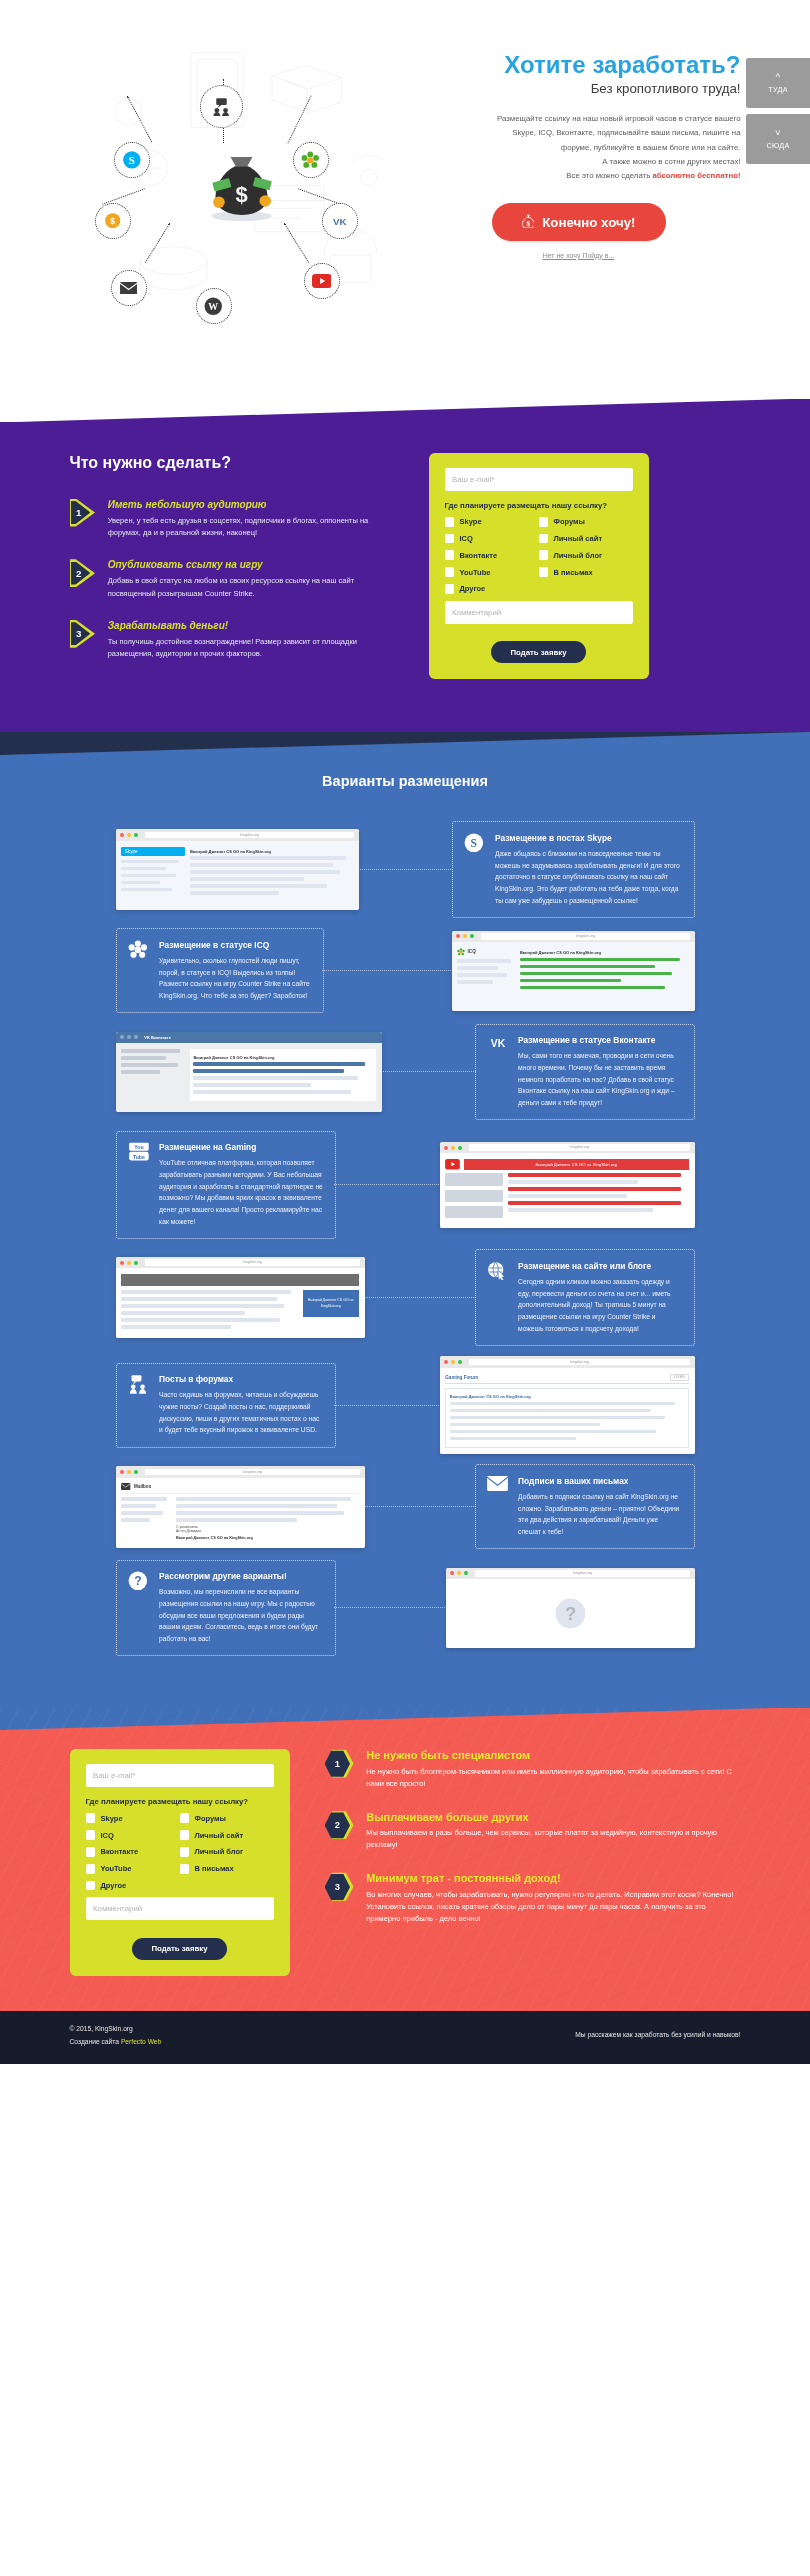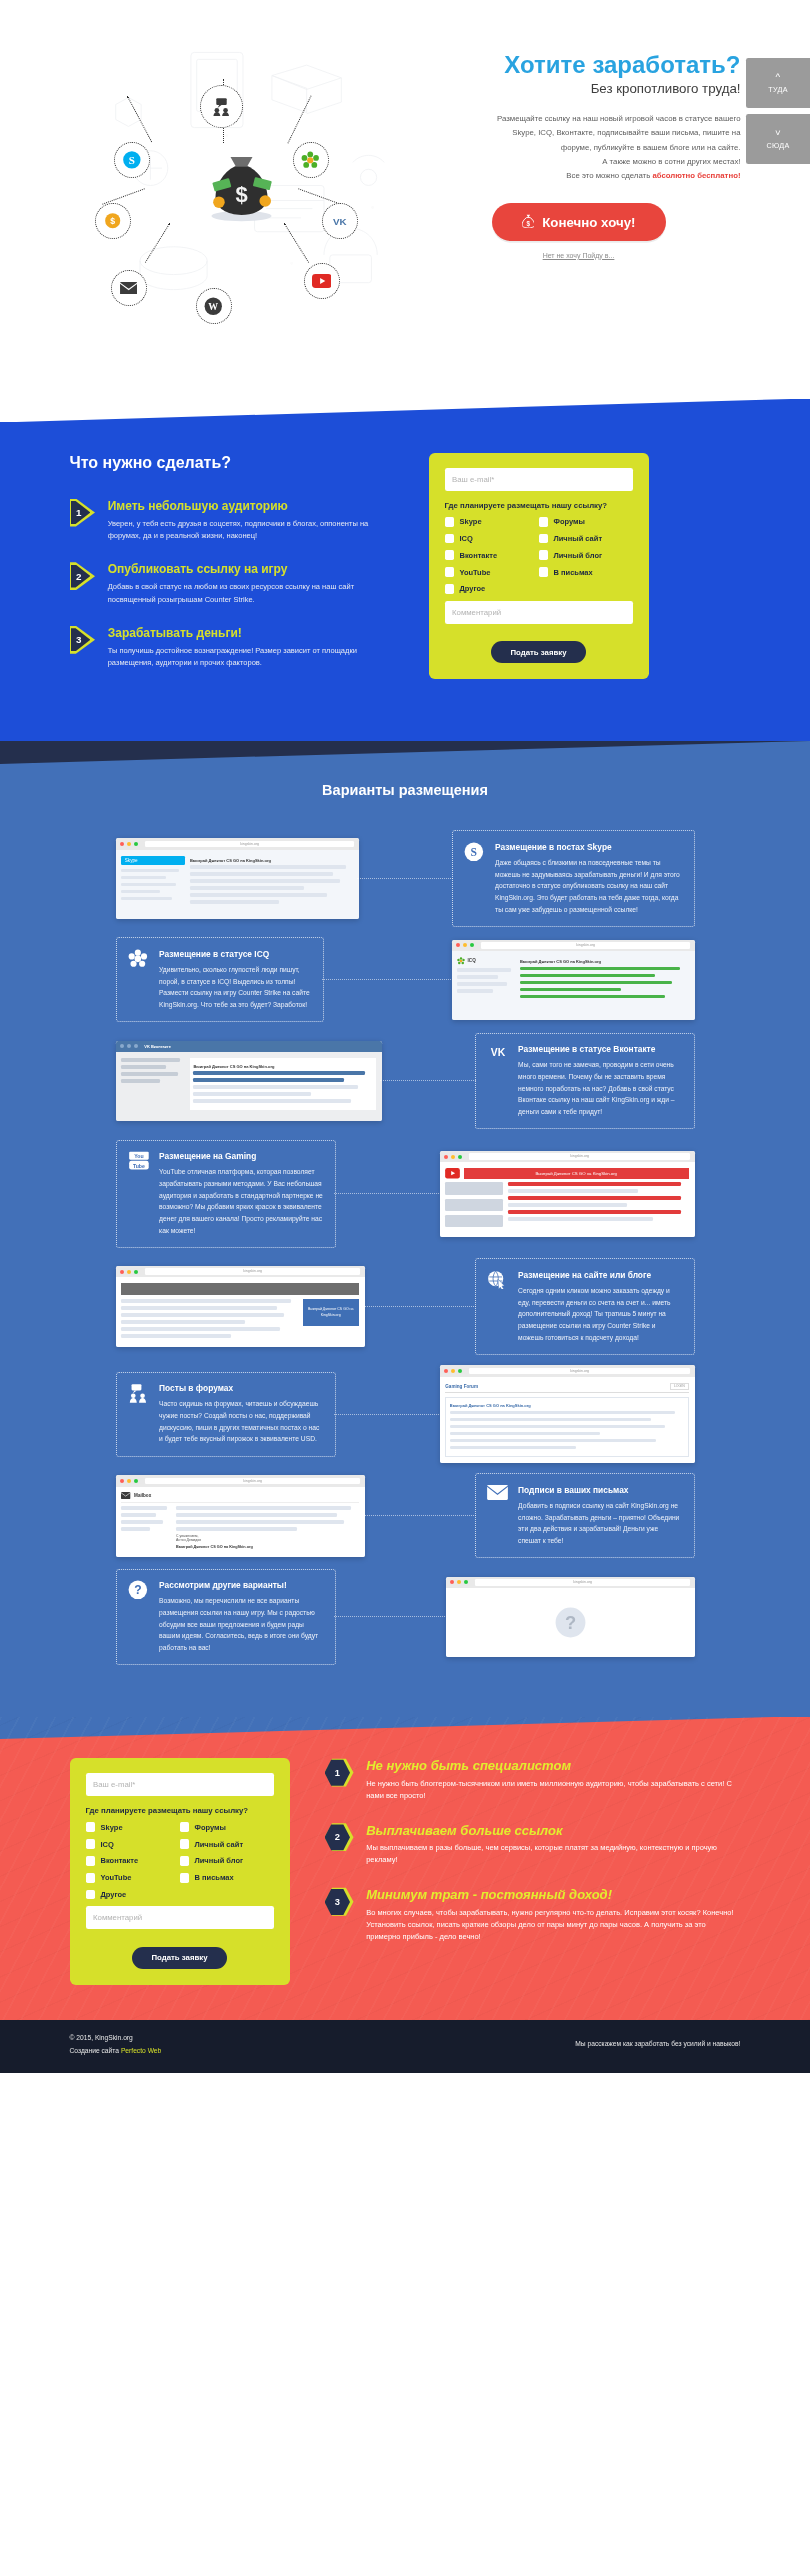--- a/index.html
+++ b/index.html
@@ -70,21 +70,21 @@
     background: #e8453d; color: #fff; border: none; border-radius: 23px;
     padding: 10.4px 30px; font-size: 13.3px; font-weight: bold; cursor: pointer;
     display: inline-flex; align-items: center; gap: 8px;
     box-shadow: 0 1.7px 0 rgba(0,0,0,.08);
     font-family: "Liberation Sans", sans-serif;
   }
   .cta-sub { margin-top: 10.4px; font-size: 7px; color: #8b8b8b; text-decoration: underline; cursor: pointer; }
 
   
   .dark {
-    position: relative; background: #1d4ed8; color: #fff;
+    position: relative; background: #4c1d95; color: #fff;
     padding: 50px 0 52px 0; min-height: 324px;
   }
   .dark::before {
     content: ""; position: absolute; left: 0; top: -0.6px; width: 100%; height: 24px;
     background: #fff; clip-path: polygon(0 0, 100% 0, 100% 0, 0 100%);
   }
   .dark-inner { width: 671px; margin: 0 auto; display: flex; gap: 35px; position: relative; }
   .steps-col { width: 324px; padding-top: 4.6px; }
   .steps-title { font-size: 16px; font-weight: bold; color: #fff; margin-bottom: 27px; }
   .step { display: flex; gap: 12.7px; margin-bottom: 19.7px; }
@@ -94,21 +94,21 @@
   .hexnum .hexout {
     position: absolute; inset: 0; background: #d6e02a;
     clip-path: polygon(25% 0, 100% 50%, 25% 100%, 0 100%, 0 0);
   }
   .hexnum .hexin {
     position: absolute; left: 1.2px; top: 2.3px; width: 19.7px; height: 23px;
     background: #242f4d; clip-path: polygon(25% 0, 100% 50%, 25% 100%, 0 100%, 0 0);
     display: flex; align-items: center; justify-content: center;
     color: #fff; font-weight: bold; font-size: 9.8px; padding-right: 3.5px;
   }
-  .step-body h3 { font-size: 12px; color: #d6e02a; margin-bottom: 5.2px; font-weight: bold; }
+  .step-body h3 { font-size: 10px; color: #d6e02a; margin-bottom: 5.2px; font-weight: bold; font-style: italic; }
   .step-body p { font-size: 7.5px; line-height: 1.65; color: #e7eaf2; }
 
   .form-card {
     width: 220px; background: #d6e02a; border-radius: 5.8px; padding: 15px 16px 16px 16px;
     align-self: flex-start; margin-top: 3.5px;
   }
   .form-card input[type="text"] {
     width: 100%; border: none; border-radius: 2.3px; padding: 7px 7.5px;
     font-size: 7.8px; color: #444; font-family: "Liberation Sans", sans-serif;
     margin-bottom: 10.4px;
@@ -177,21 +177,21 @@
   .hexnum2 { flex: 0 0 auto; width: 29px; height: 29px; position: relative; }
   .hexnum2 .hexout {
     position: absolute; inset: 0; background: #d6e02a;
     clip-path: polygon(26% 2%, 74% 2%, 100% 50%, 74% 98%, 26% 98%, 0 50%);
   }
   .hexnum2 .hexin {
     position: absolute; left: 0px; top: 1.2px; width: 25.5px; height: 27px; background: #242f4d;
     clip-path: polygon(26% 2%, 74% 2%, 100% 50%, 74% 98%, 26% 98%, 0 50%);
     display: flex; align-items: center; justify-content: center; color: #fff; font-weight: bold; font-size: 9.3px;
   }
-  .benefit h3 { font-size: 13px; color: #e3ed2e; font-weight: bold; margin-bottom: 4.6px; font-style: italic; }
+  .benefit h3 { font-size: 11px; color: #e3ed2e; font-weight: bold; margin-bottom: 4.6px; }
   .benefit p { font-size: 7.5px; color: #fff; line-height: 1.6; }
 
   
   .footer { background: #161c2c; padding: 12.7px 0 15px 0; }
   .footer-inner { width: 671px; margin: 0 auto; display: flex; justify-content: space-between; align-items: flex-start; }
   .footer-left { font-size: 6.7px; color: #e6e6e6; line-height: 1.9; }
   .footer-left a { color: #d6e02a; text-decoration: none; }
   .footer-right { font-size: 6.7px; color: #e6e6e6; padding-top: 8px; }
 </style>
 </head>
@@ -868,21 +868,21 @@
             <h3>Не нужно быть специалистом</h3>
             <p>Не нужно быть блоггером-тысячником или иметь миллионную аудиторию, чтобы зарабатывать с сети! С нами все просто!</p>
           </div>
         </div>
         <div class="benefit">
           <div class="hexnum2">
             <div class="hexout"></div>
             <div class="hexin">2</div>
           </div>
           <div>
-            <h3>Выплачиваем больше ссылок</h3>
+            <h3>Выплачиваем больше других</h3>
             <p>Мы выплачиваем в разы больше, чем сервисы, которые платят за медийную, контекстную и прочую рекламу!</p>
           </div>
         </div>
         <div class="benefit">
           <div class="hexnum2">
             <div class="hexout"></div>
             <div class="hexin">3</div>
           </div>
           <div>
             <h3>Минимум трат - постоянный доход!</h3>

